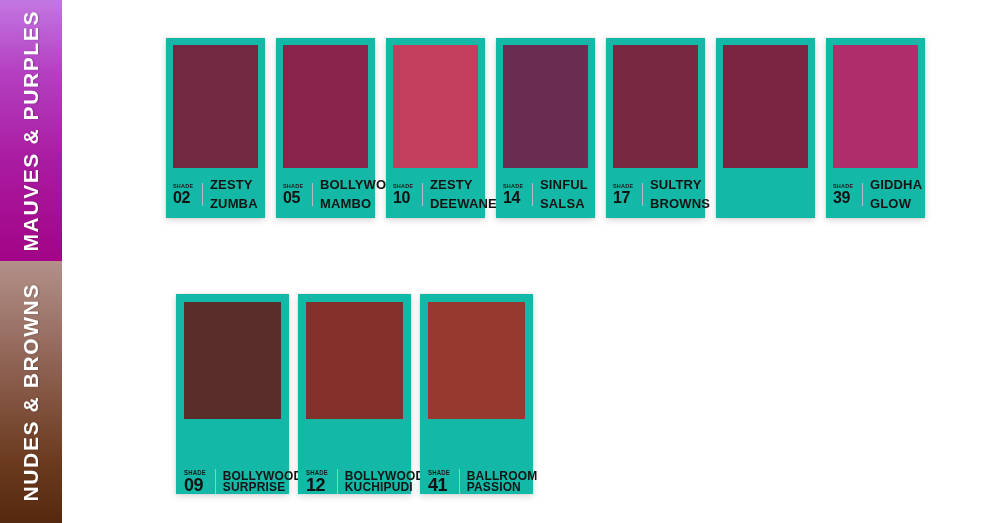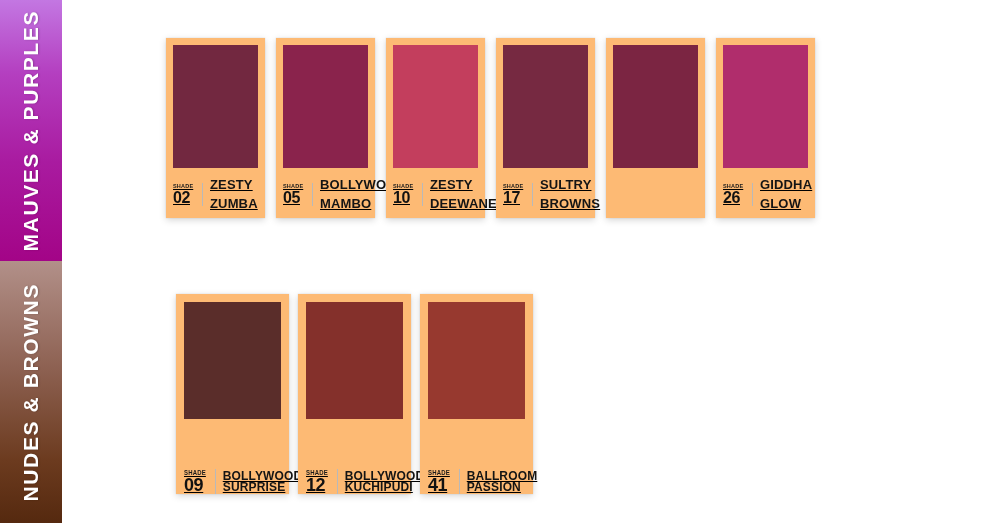--- a/index.html
+++ b/index.html
@@ -43,26 +43,25 @@
     top: 261px; height: 262px;
     background: linear-gradient(180deg, #b29089 0%, #8e6253 40%, #6c3b1f 76%, #55290f 100%);
   }
 
   
   .row { position: absolute; display: flex; }
   #row-purples { left: 166px; top: 38px; }
   #row-browns  { left: 176px; top: 294px; }
 
   .card {
-    background: #fdba74;
+    background: #14b8a6;
     box-shadow: 0 2px 7px rgba(0,0,0,0.17), 0 0 1px rgba(0,0,0,0.18);
     display: flex;
     flex-direction: column;
     position: relative;
-    text-decoration: underline;
   }
   #row-purples .card {
     width: 99px; height: 180px;
     padding: 7px 7px 0 7px;
     margin-right: 11px;
   }
   #row-browns .card {
     width: 113px; height: 200px;
     padding: 8px 8px 0 8px;
     margin-right: 9px;
@@ -162,39 +161,50 @@
         <div class="meta">
           <div class="shade-block">
             <span class="shade-word">SHADE</span>
             <span class="shade-num">10</span>
           </div>
           <div class="name">ZESTY
 DEEWANE</div>
         </div>
       </div>
       <div class="card">
+        <div class="chip" style="background: rgb(106, 45, 81);"></div>
+        <div class="meta">
+          <div class="shade-block">
+            <span class="shade-word">SHADE</span>
+            <span class="shade-num">14</span>
+          </div>
+          <div class="name">SINFUL
+SALSA</div>
+        </div>
+      </div>
+      <div class="card">
         <div class="chip" style="background: rgb(118, 41, 65);"></div>
         <div class="meta">
           <div class="shade-block">
             <span class="shade-word">SHADE</span>
             <span class="shade-num">17</span>
           </div>
           <div class="name">SULTRY
 BROWNS</div>
         </div>
       </div>
       <div class="card">
         <div class="chip" style="background: rgb(123, 37, 66);"></div>
       </div>
       <div class="card">
         <div class="chip" style="background: rgb(176, 45, 108);"></div>
         <div class="meta">
           <div class="shade-block">
             <span class="shade-word">SHADE</span>
-            <span class="shade-num">26</span>
+            <span class="shade-num">39</span>
           </div>
           <div class="name">GIDDHA
 GLOW</div>
         </div>
       </div>
     </div>
   <div class="row" id="row-browns">
       <div class="card">
         <div class="chip" style="background: rgb(90, 45, 42);"></div>
         <div class="meta">

